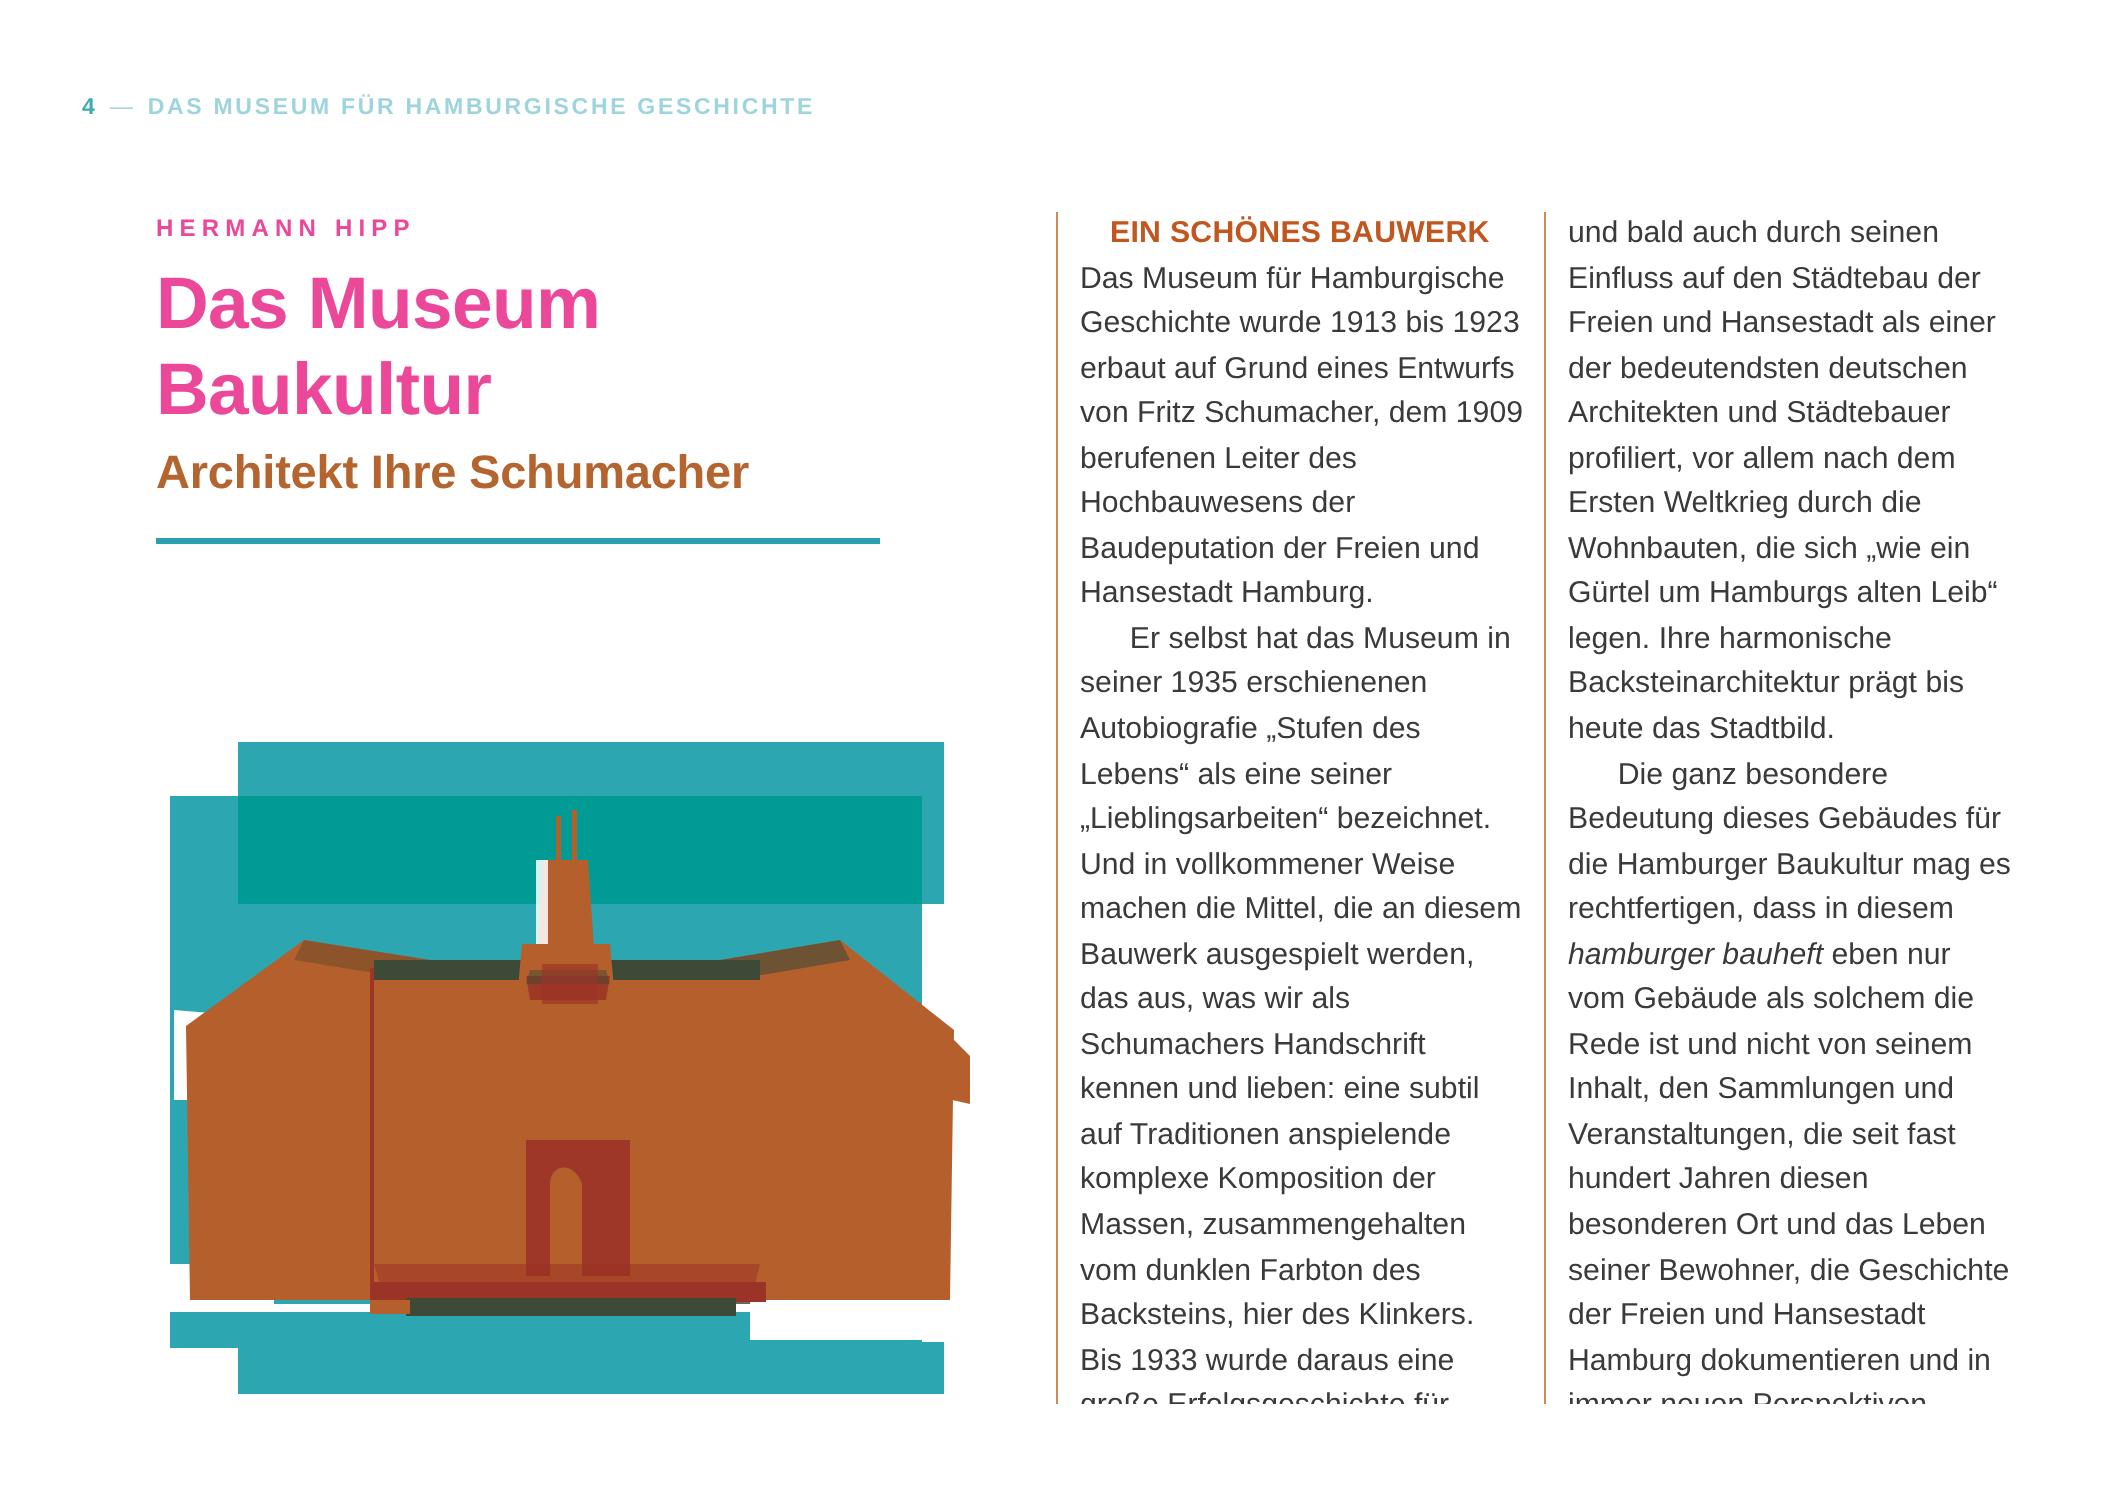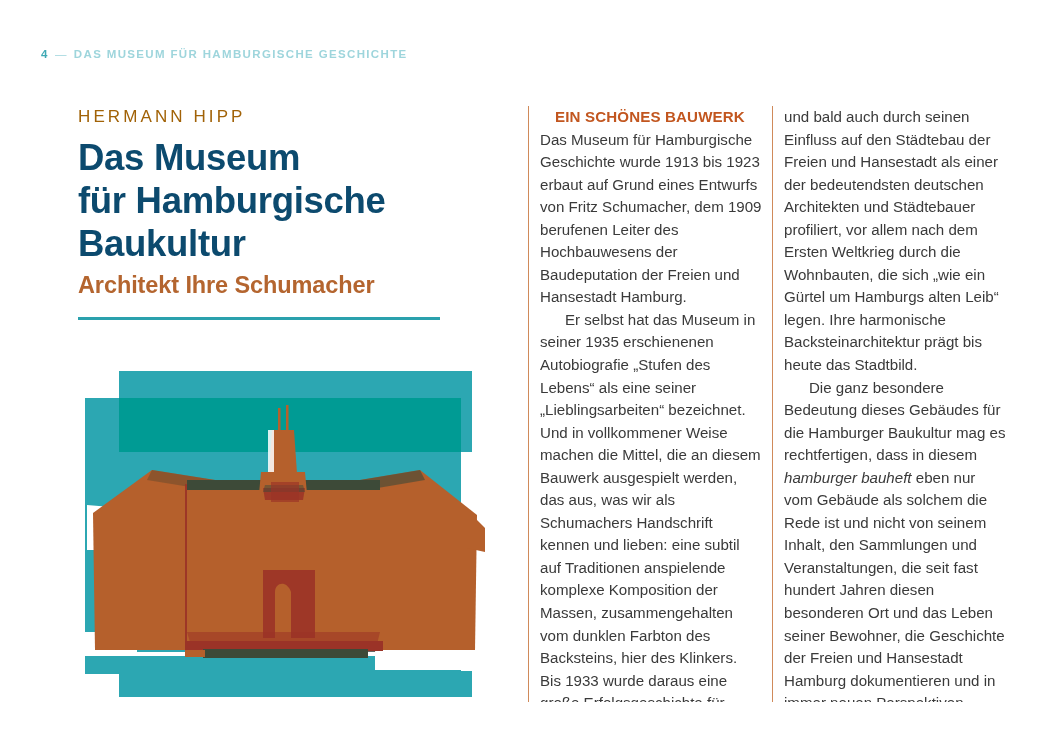--- a/index.html
+++ b/index.html
@@ -43,31 +43,31 @@
   }
 
   
   .title-block {
     position: absolute;
     left: 78px;
     top: 108px;
     width: 400px;
   }
   .author {
-    font-size: 17px;
-    font-weight: normal;
+    font-size: 12px;
+    font-weight: bold;
     letter-spacing: 3.1px;
-    color: #a16207;
+    color: #ec4899;
     margin: 0 0 9px 0;
     line-height: 1.1;
   }
   .main-title {
     font-size: 36.5px;
     font-weight: bold;
-    color: #0c4a6e;
+    color: #ec4899;
     line-height: 1.18;
     letter-spacing: -0.3px;
     margin: 0;
   }
   .main-title .tline { display: block; white-space: nowrap; }
   .subtitle {
     font-size: 23.5px;
     font-weight: bold;
     color: #B4652F;
     margin: 6px 0 0 0;
@@ -134,21 +134,20 @@
 <div class="running-head">
   <span class="rh-folio">4</span>
   <span class="rh-dash">—</span>
   <span class="rh-title">DAS MUSEUM FÜR HAMBURGISCHE GESCHICHTE</span>
 </div>
 
 <div class="title-block">
   <div class="author">HERMANN HIPP</div>
   <h1 class="main-title">
     <span class="tline">Das Museum</span>
-    <span class="tline">für Hamburgische</span>
     <span class="tline">Baukultur</span>
   </h1>
   <div class="subtitle">Architekt Ihre Schumacher</div>
   <div class="title-rule"></div>
 </div>
 
 <div class="illustration">
   <svg viewBox="0 0 422 342" xmlns="http://www.w3.org/2000/svg">
 
     <g>

